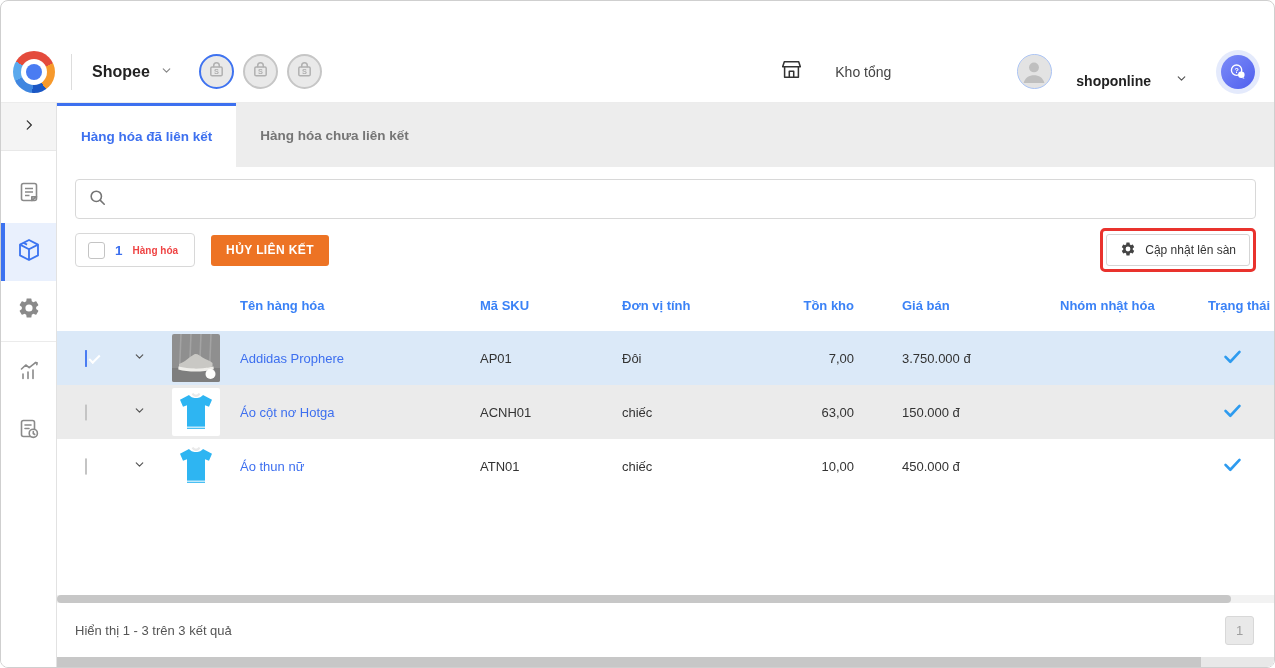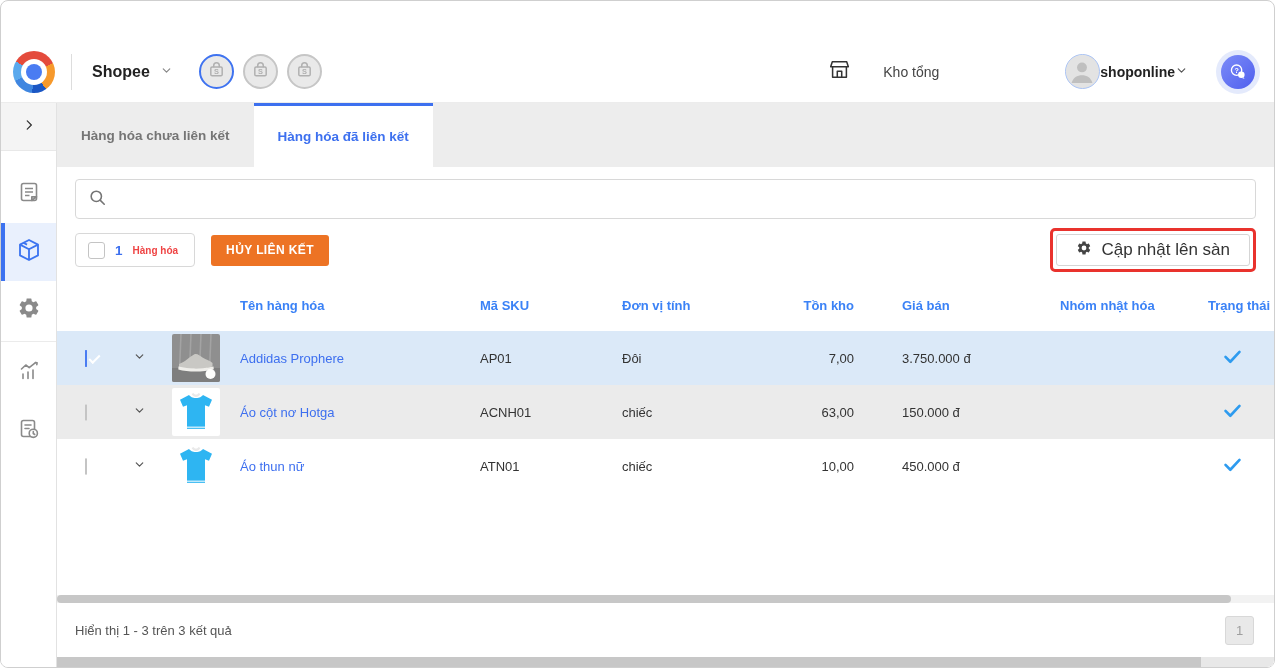--- a/index.html
+++ b/index.html
@@ -15,21 +15,21 @@
   .logo::after  { content:''; position:absolute; inset:13px; background:#4a7cf2; border-radius:50%; }
   .hdr-divider { width:1px; height:36px; background:#ddd; margin:0 20px 0 16px; }
   .channel { display:flex; align-items:center; gap:10px; cursor:pointer; }
   .channel-name { font-size:16px; font-weight:bold; color:#222; }
   .shop-accounts { display:flex; gap:9px; margin-left:26px; }
   .shop-acc { width:35px; height:35px; border-radius:50%; background:#e9e9e9; border:2px solid #c6c6c6; display:flex; align-items:center; justify-content:center; cursor:pointer; }
   .shop-acc.active { border-color:#3f73f0; }
   .hdr-right { margin-left:auto; display:flex; align-items:center; }
   .warehouse { display:flex; align-items:center; gap:32px; cursor:pointer; margin-right:126px; }
   .warehouse-label { font-size:14px; color:#444; }
-  .user { display:flex; align-items:center; gap:0; cursor:pointer; margin-right:28px; }
+  .user { display:flex; align-items:flex-end; gap:24px; cursor:pointer; margin-right:28px; }
   .avatar { width:35px; height:35px; border-radius:50%; border:1.5px solid #a9c3f5; overflow:hidden; background:#e3e3e3; flex:none; }
   .username { font-size:14px; font-weight:bold; color:#222; }
   .help-btn { width:44px; height:44px; border-radius:50%; background:#e4eafc; display:flex; align-items:center; justify-content:center; cursor:pointer; flex:none; }
   .help-inner { width:34px; height:34px; border-radius:50%; background:linear-gradient(135deg,#7c8cf8,#4f5fee); display:flex; align-items:center; justify-content:center; }
 
   
   .body-row { flex:1; display:flex; min-height:0; }
 
   
   .sidebar { width:56px; min-width:56px; background:#fff; border-right:1px solid #e2e2e2; display:flex; flex-direction:column; }
@@ -54,21 +54,21 @@
 
   .toolbar { margin:14px 18px 0; display:flex; align-items:center; position:relative; }
   .sel-box { height:34px; border:1px solid #d8d8d8; border-radius:4px; display:flex; align-items:center; gap:10px; padding:0 16px 0 12px; background:#fff; }
   .checkbox { width:17px; height:17px; border:1px solid #c4c4c4; border-radius:3px; background:#fff; cursor:pointer; position:relative; flex:none; }
   .checkbox.checked { background:#4a7cf2; border-color:#4a7cf2; }
   .checkbox.checked::after { content:''; position:absolute; left:3px; top:4px; width:9px; height:4px; border-left:2px solid #fff; border-bottom:2px solid #fff; transform:rotate(-45deg); }
   .sel-count { color:#3d70ef; font-weight:bold; font-size:13.5px; }
   .sel-label { font-weight:bold; font-size:10px; color:#ef4444; }
   .btn-unlink { margin-left:16px; height:31px; background:#ed7324; color:#fff; border:none; border-radius:3px; font-weight:bold; font-size:12px; letter-spacing:.4px; padding:0 15px; cursor:pointer; font-family:inherit; }
   .update-outline { position:absolute; right:0; top:-5px; border:3px solid #e9322d; border-radius:5px; padding:3px; }
-  .btn-update { height:32px; background:#fff; border:1px solid #d5d5d5; border-radius:3px; display:flex; align-items:center; gap:9px; padding:0 19px; font-size:17px; color:#333; cursor:pointer; font-family:inherit; }
+  .btn-update { height:32px; background:#fff; border:1px solid #d5d5d5; border-radius:3px; display:flex; align-items:center; gap:9px; padding:0 13px; font-size:12px; color:#333; cursor:pointer; font-family:inherit; }
 
   
   table.grid { width:100%; border-collapse:collapse; table-layout:fixed; margin-top:12px; }
   .grid th { height:52px; font-size:13px; font-weight:bold; color:#3b82f6; text-align:left; vertical-align:middle; }
   .grid td { height:54px; font-size:13px; color:#333; vertical-align:middle; }
   .grid .c-center { text-align:center; }
   .grid .c-right { text-align:right; padding-right:6px; }
   .grid .c-name { padding-left:11px; }
   .grid .c-price { padding-left:42px; }
   .grid .c-group { padding-left:10px; }
@@ -236,25 +236,25 @@
               <circle cx="16.3" cy="16.3" r="4.1" fill="#fff"></circle>
               <path d="M16.3 14.6v1.9l1.4 1"></path>
             </svg>
         </span>
       </div>
     </div>
 
     <div class="main">
 
       <div class="tabbar">
+        <div class="tab active">
+          <span>Hàng hóa đã liên kết</span>
+        </div>
         <div class="tab">
           <span>Hàng hóa chưa liên kết</span>
-        </div>
-        <div class="tab active">
-          <span>Hàng hóa đã liên kết</span>
         </div>
       </div>
 
       <div class="panel">
 
         <div class="search-wrap">
           <div class="search-box">
             <span>
               <svg width="19" height="19" viewBox="0 0 24 24">
                   <circle cx="10.5" cy="10.5" r="6.5" fill="none" stroke="#757575" stroke-width="2"></circle>

